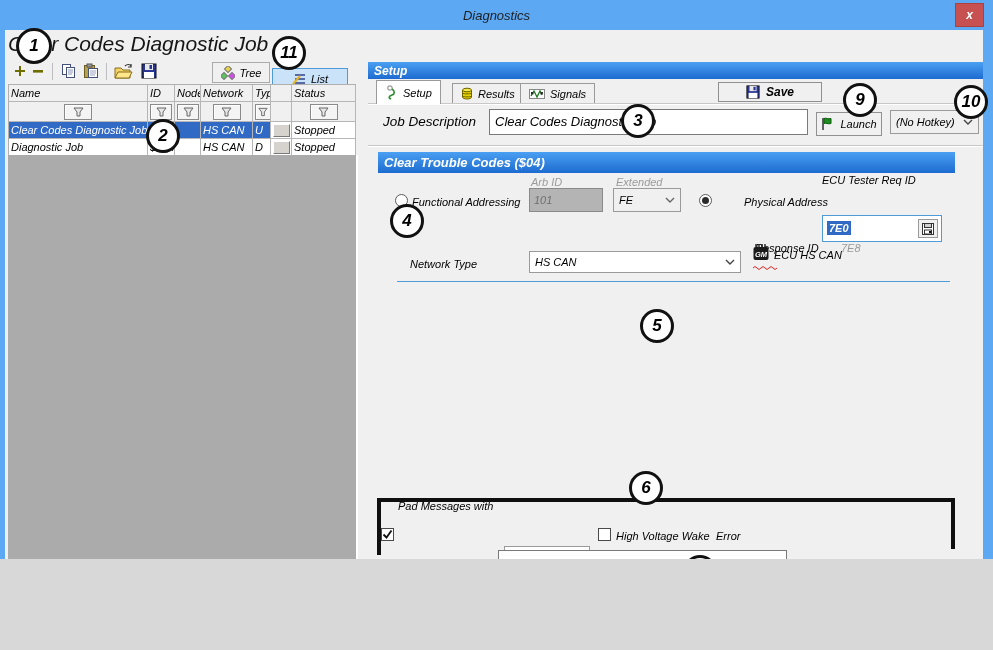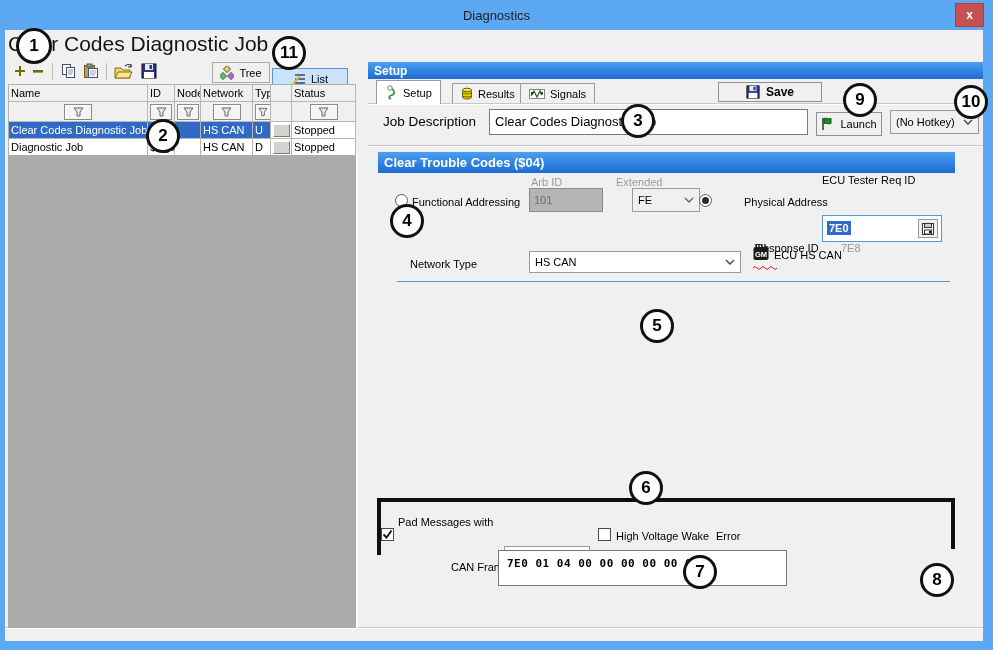--- a/index.html
+++ b/index.html
@@ -1,17 +1,17 @@
 <!DOCTYPE html>
 <html><head>
 <meta charset="utf-8">
 <style>
   html,body{margin:0;padding:0;background:#d8d8d8;}
-  .window{position:relative;width:993px;height:650px;background:#5CA8F2;
-    font-family:"Liberation Sans",sans-serif;font-size:11px;color:#000;overflow:hidden;}
+  .window{position:relative;width:993px;height:559px;background:#5CA8F2;
+    font-family:"Liberation Sans",sans-serif;font-size:11px;color:#000;overflow:hidden;font-style:italic;}
   .a{position:absolute;}
   
   .titlebar{left:0;top:0;width:993px;height:30px;display:flex;align-items:center;justify-content:center;}
   .title-text{font-size:13px;color:#1e1e1e;}
   .close-btn{right:9px;top:3px;width:27px;height:22px;background:#C75050;border:1px solid #AD3F3F;
     color:#fff;font-weight:bold;font-size:12px;display:flex;align-items:center;justify-content:center;cursor:default;}
   
   .content{left:5px;top:30px;width:978px;height:598px;background:#f0f0f0;}
   .statusbar{left:5px;top:628px;width:978px;height:12px;background:#f0f0f0;border-top:1px solid #ffffff;box-shadow:0 -1px 0 #c9c9c9;}
   .heading{left:8px;top:32px;font-size:21px;color:#151515;white-space:nowrap;}
@@ -278,21 +278,21 @@
     <span>Clear Trouble Codes ($04)</span>
   </div>
 
   <div class="a radio" style="left:395px;top:194px;"></div>
   <div class="a" style="left:412px;top:196px;">Functional Addressing</div>
 
   <div class="a glabel" style="left:531px;top:176px;">Arb ID</div>
   <div class="a" style="left:529px;top:188px;width:74px;height:24px;background:#b4b4b4;border:1px solid #8a8a8a;box-sizing:border-box;color:#6f6f6f;line-height:22px;padding:0 4px;">101</div>
 
   <div class="a glabel" style="left:616px;top:176px;">Extended</div>
-  <div class="a dropdown dd-gray" style="left:632px;top:188px;width:68px;height:24px;">
+  <div class="a dropdown dd-gray" style="left:613px;top:188px;width:68px;height:24px;">
     <span>FE</span>
     <svg class="chev" width="10" height="7" viewBox="0 0 10 7">
         <path d="M1 1l4 4 4-4" fill="none" stroke="#666" stroke-width="1.4"></path>
       </svg>
   </div>
 
   <div class="a radio on" style="left:699px;top:194px;"></div>
   <div class="a" style="left:715px;top:196px;padding-left:29px;">Physical Address</div>
 
   <div class="a" style="left:822px;top:174px;text-align:center;">ECU Tester Req ID</div>
@@ -334,21 +334,21 @@
 
   <div class="a bracket" style="left:377px;top:498px;width:578px;height:4px;"></div>
   <div class="a bracket" style="left:377px;top:498px;width:4px;height:57px;"></div>
   <div class="a bracket" style="left:951px;top:498px;width:4px;height:51px;"></div>
 
   <div class="a checkbox" style="left:381px;top:528px;">
     <svg width="11" height="11" viewBox="0 0 11 11">
         <path d="M1.5 5.5l3 3 5-7" fill="none" stroke="#111" stroke-width="1.8"></path>
       </svg>
   </div>
-  <div class="a" style="left:398px;top:516px;">Pad Messages with</div>
+  <div class="a" style="left:398px;top:500px;">Pad Messages with</div>
   <div class="a dropdown" style="left:504px;top:546px;width:86px;height:21px;align-items:flex-end;">
     <span>00</span>
     <svg class="chev" width="10" height="7" viewBox="0 0 10 7">
         <path d="M1 1l4 4 4-4" fill="none" stroke="#444" stroke-width="1.4"></path>
       </svg>
   </div>
   <div class="a checkbox" style="left:598px;top:528px;"></div>
   <div class="a" style="left:616px;top:530px;">High Voltage Wake</div>
   <div class="a" style="left:716px;top:530px;">Error</div>
 

